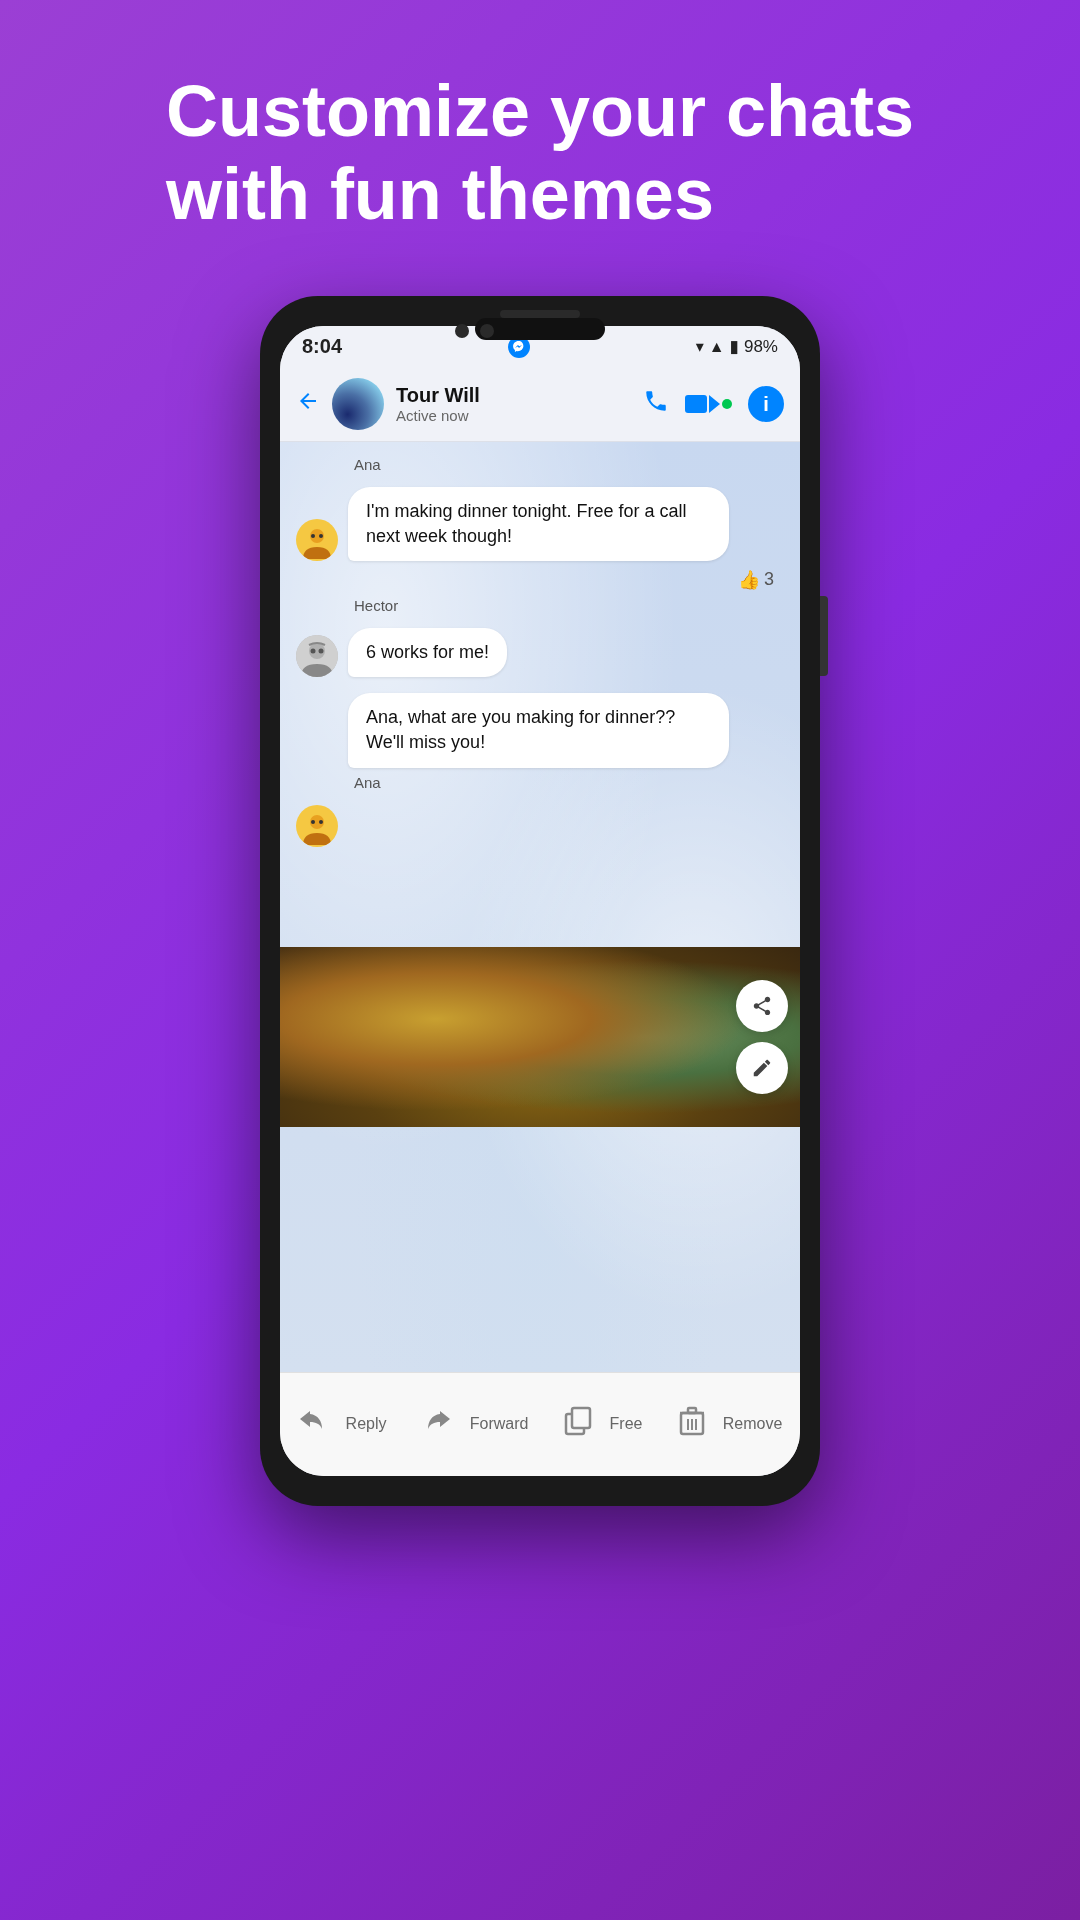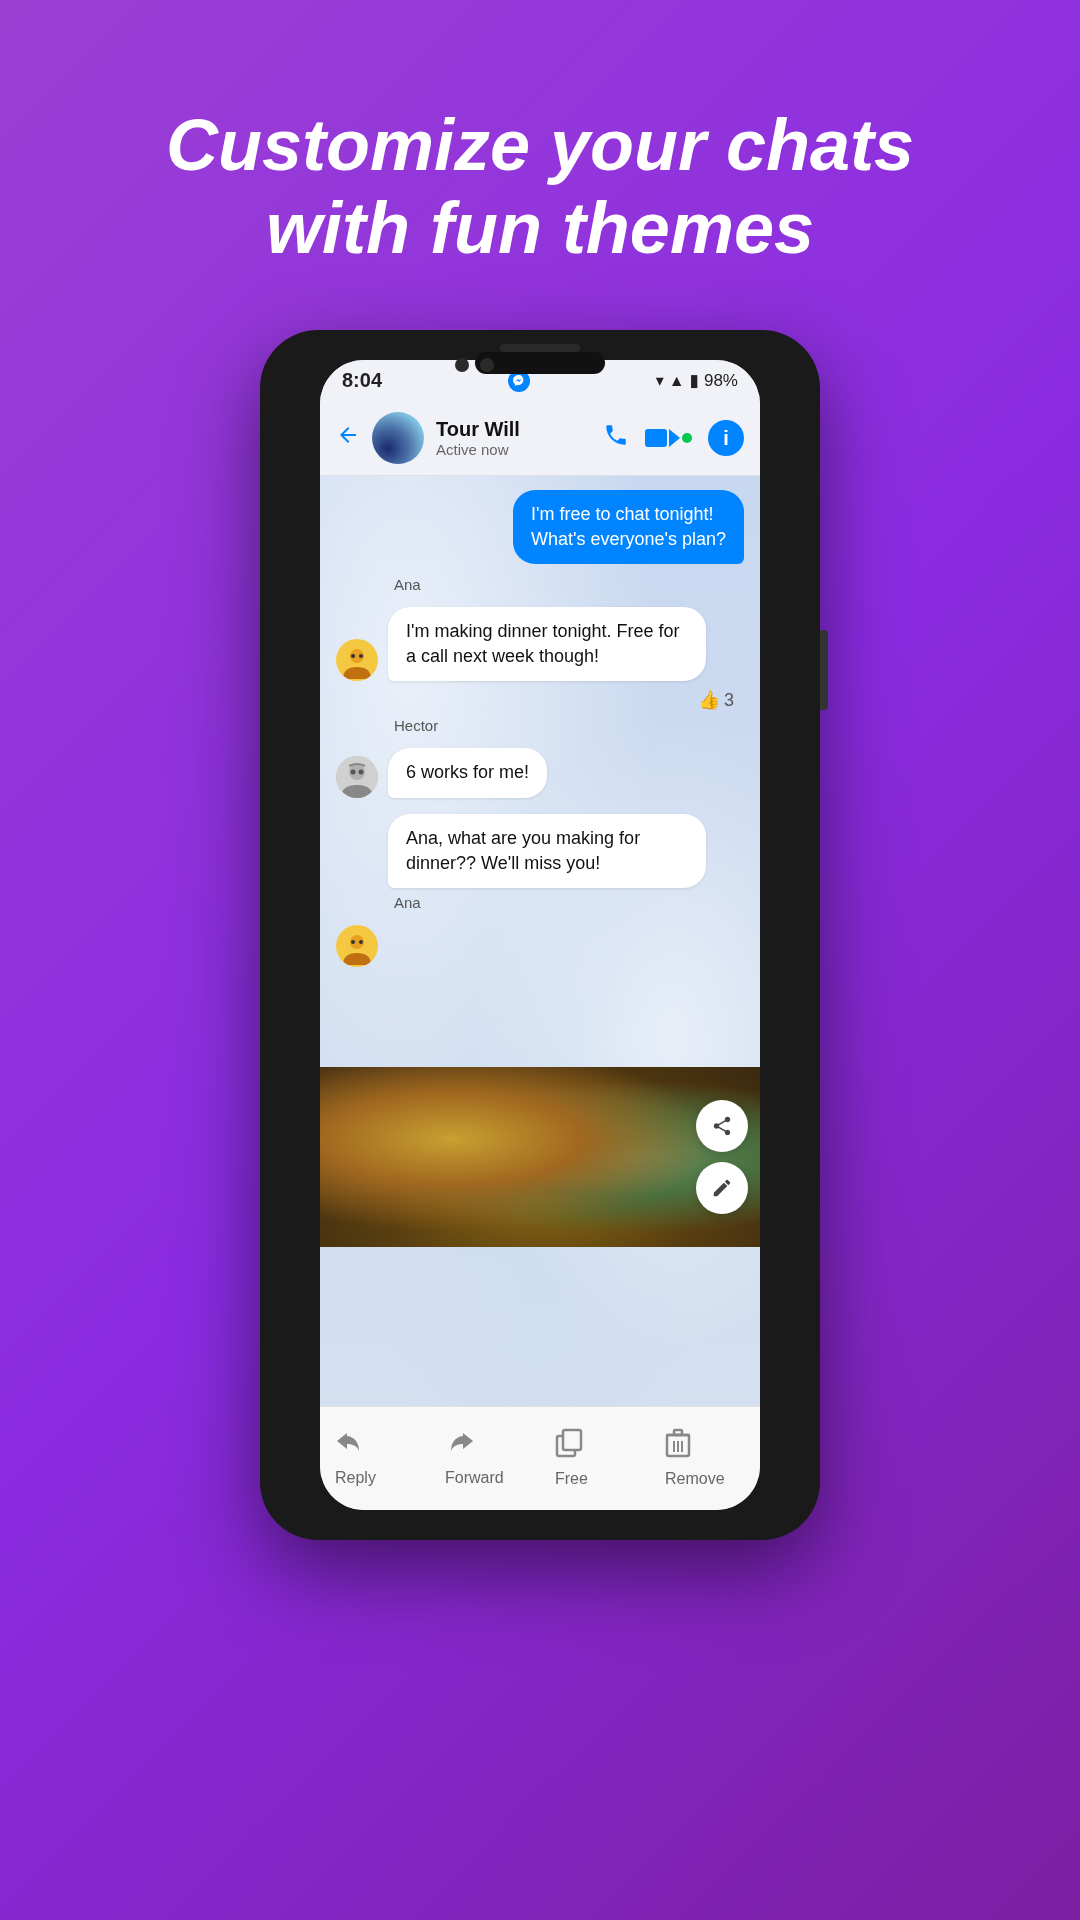--- a/index.html
+++ b/index.html
@@ -12,26 +12,24 @@
       flex-direction: column;
       align-items: center;
       font-family: -apple-system, 'Helvetica Neue', Arial, sans-serif;
       overflow: hidden;
     }
 
     .headline {
       color: #fff;
       font-size: 72px;
       font-weight: 700;
-      text-align: center;
       line-height: 1.15;
-      margin-top: 104px;
+      margin-top: 70px;
       margin-bottom: 60px;
       padding: 0 80px;
-      font-style: italic;
     }
 
     
     .phone-shell {
       width: 560px;
       height: 1210px;
       background: #1a1a1a;
       border-radius: 58px;
       position: relative;
       box-shadow: 0 30px 80px rgba(0,0,0,0.5);
@@ -78,21 +76,21 @@
       right: -8px;
       top: 300px;
       width: 8px;
       height: 80px;
       background: #333;
       border-radius: 0 4px 4px 0;
     }
 
     
     .phone-screen {
-      width: 440px;
+      width: 520px;
       height: 1150px;
       background: #e8eaf0;
       border-radius: 44px;
       overflow: hidden;
       display: flex;
       flex-direction: column;
     }
 
     
     .status-bar {
@@ -424,23 +422,23 @@
       height: 104px;
       display: flex;
       align-items: center;
       justify-content: space-around;
       border-top: 1px solid #e0e0e0;
       flex-shrink: 0;
     }
 
     .bottom-action {
       display: flex;
-      flex-direction: column;
-      align-items: flex-start;
-      gap: 5px;
+      flex-direction: row;
+      align-items: center;
+      gap: 18px;
       cursor: pointer;
       min-width: 80px;
     }
 
     .bottom-action-icon {
       font-size: 30px;
       color: #666;
     }
 
     .bottom-action-label {
@@ -554,23 +552,20 @@
         </div>
         <div class="info-btn">i</div>
       </div>
     </div>
 
     <div class="chat-area-wrapper">
       <div class="chat-bg"></div>
 
       <div class="chat-messages">
 
-        <div style="display:flex; justify-content:flex-end; margin-bottom:6px;">
-          <div class="msg-out">I'm free to chat tonight!<br>What's everyone's plan?</div>
-        </div>
 
         <div class="msg-group">
           <div class="sender-name">Ana</div>
           <div class="msg-row">
             <div class="ana-avatar">
               <svg width="38" height="38" viewBox="0 0 38 38">
                 <circle cx="19" cy="19" r="19" fill="#f5c842"></circle>
                 <circle cx="19" cy="15" r="7" fill="#e8a020"></circle>
                 <path d="M5 38 Q5 26 19 26 Q33 26 33 38" fill="#c07010"></path>
                 <circle cx="15" cy="15" r="2" fill="#333"></circle>

